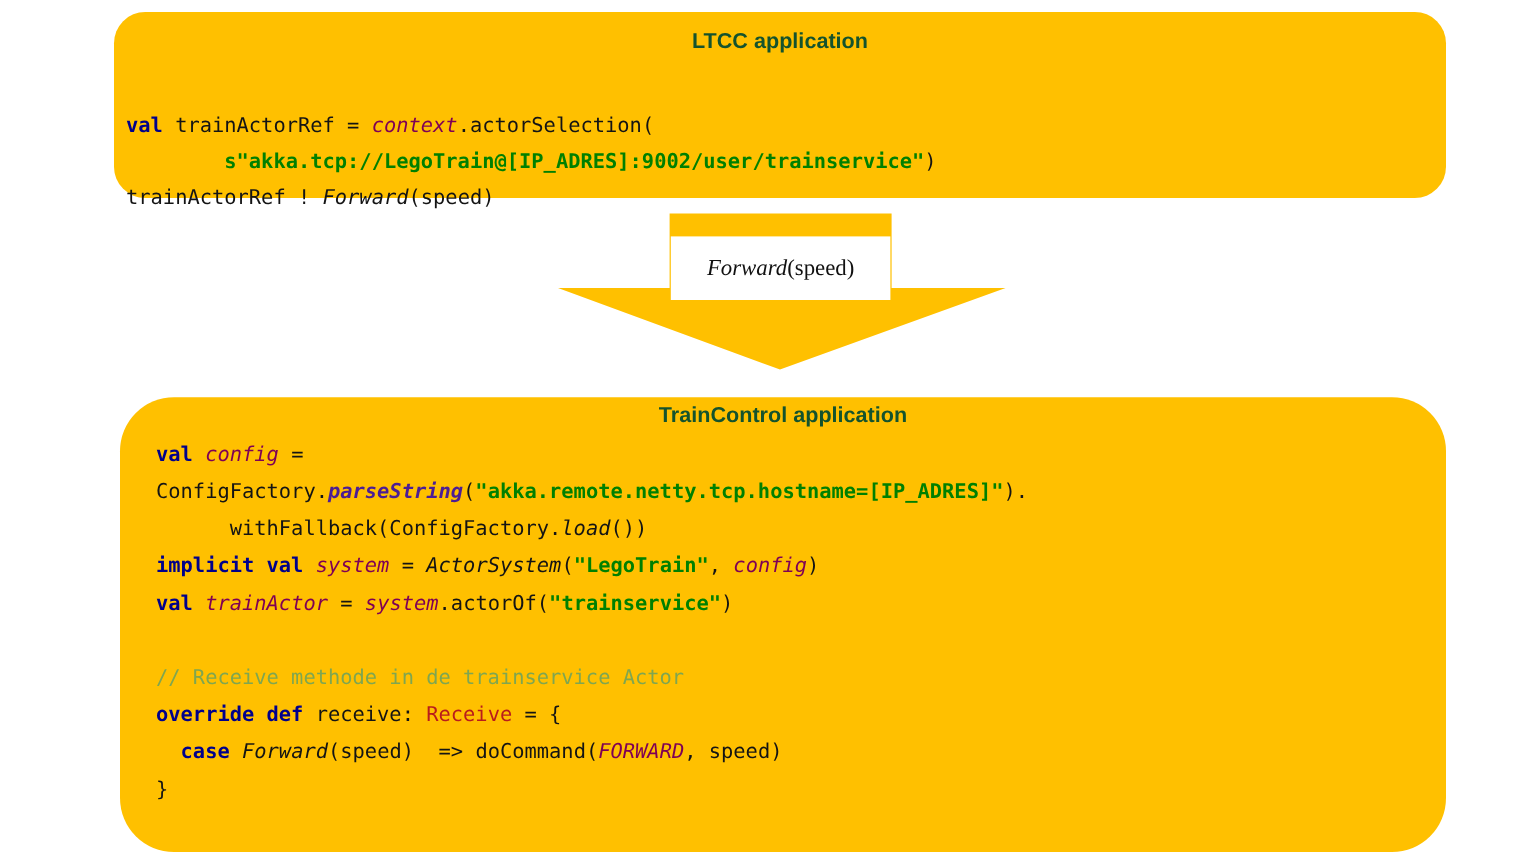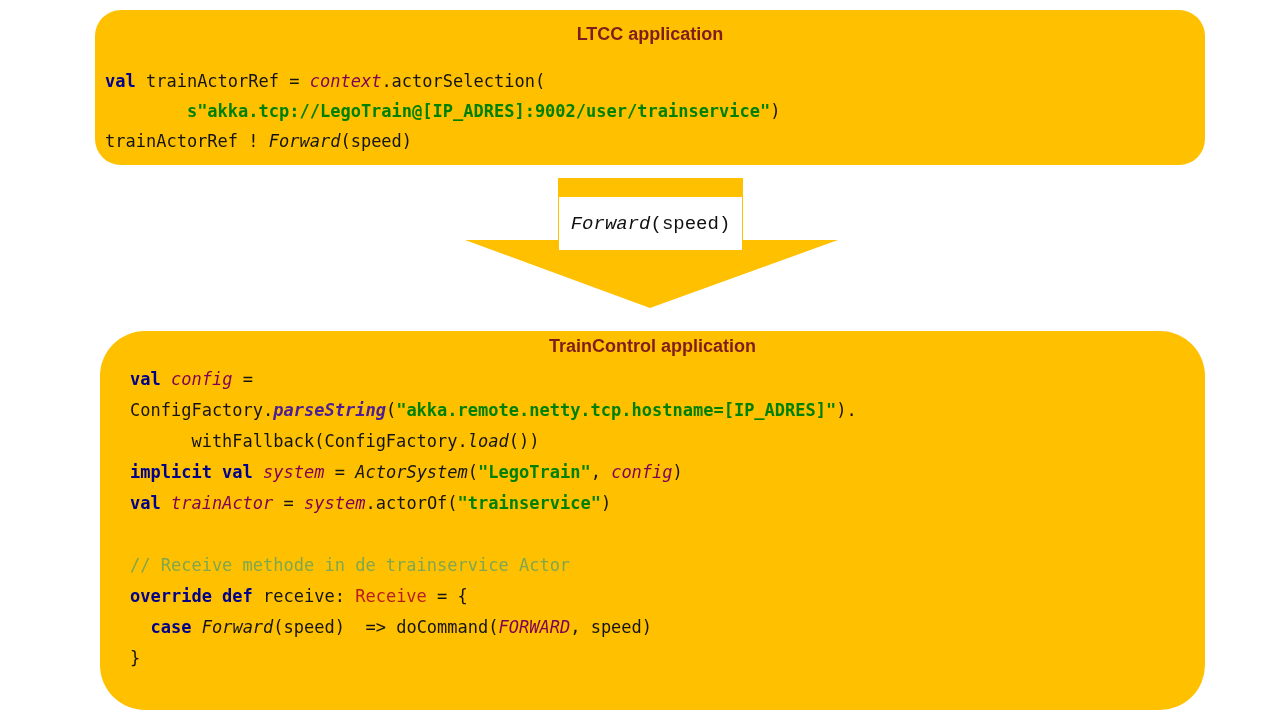--- a/index.html
+++ b/index.html
@@ -22,31 +22,31 @@
   .box-bottom {
     left: 100px; top: 331px;
     width: 1105px; height: 379px;
     border-radius: 45px;
   }
   .box-title {
     text-align: center;
     font-family: "Liberation Sans", sans-serif;
     font-weight: bold;
     font-size: 18px;
-    color: #7f1d1d;
+    color: #14532d;
     padding-top: 14px;
   }
   .box-bottom .box-title { padding-top: 5px; }
   .code {
     position: absolute;
     font-size: 17px;
     color: #141414;
     white-space: pre;
   }
-  .code-top  { left: 10px; top: 56px;  line-height: 30px; }
+  .code-top  { left: 10px; top: 80px;  line-height: 30px; }
   .code-bottom { left: 30px; top: 33px; line-height: 31px; }
   .code-line { white-space: pre; }
   
   .s-p   { color: #141414; }
   .s-kw  { color: #00008B; font-weight: bold; }
   .s-str { color: #008000; font-weight: bold; }
   .s-im  { color: #7F0055; font-style: italic; }
   .s-ib  { color: #141414; font-style: italic; }
   .s-bib { color: #4c1d95; font-style: italic; font-weight: bold; margin-top: 26px; }
   .s-cm  { color: #7FA650; }
@@ -58,21 +58,21 @@
     width: 380px; height: 135px;
   }
   .arrow-label {
     position: absolute;
     left: 559px; top: 197px;
     width: 183px; height: 53px;
     background: #ffffff;
     display: flex;
     align-items: center;
     justify-content: center;
-    font-family: Liberation Mono, monospace;
+    font-family: Liberation Serif, serif;
     font-size: 19px;
     color: #111111;
   }
   .arrow-label .s-ib { font-style: italic; color: #111111; }
   .arrow-label .s-p  { color: #111111; }
 </style>
 </head>
 <body>
 
 <div class="box box-top">

